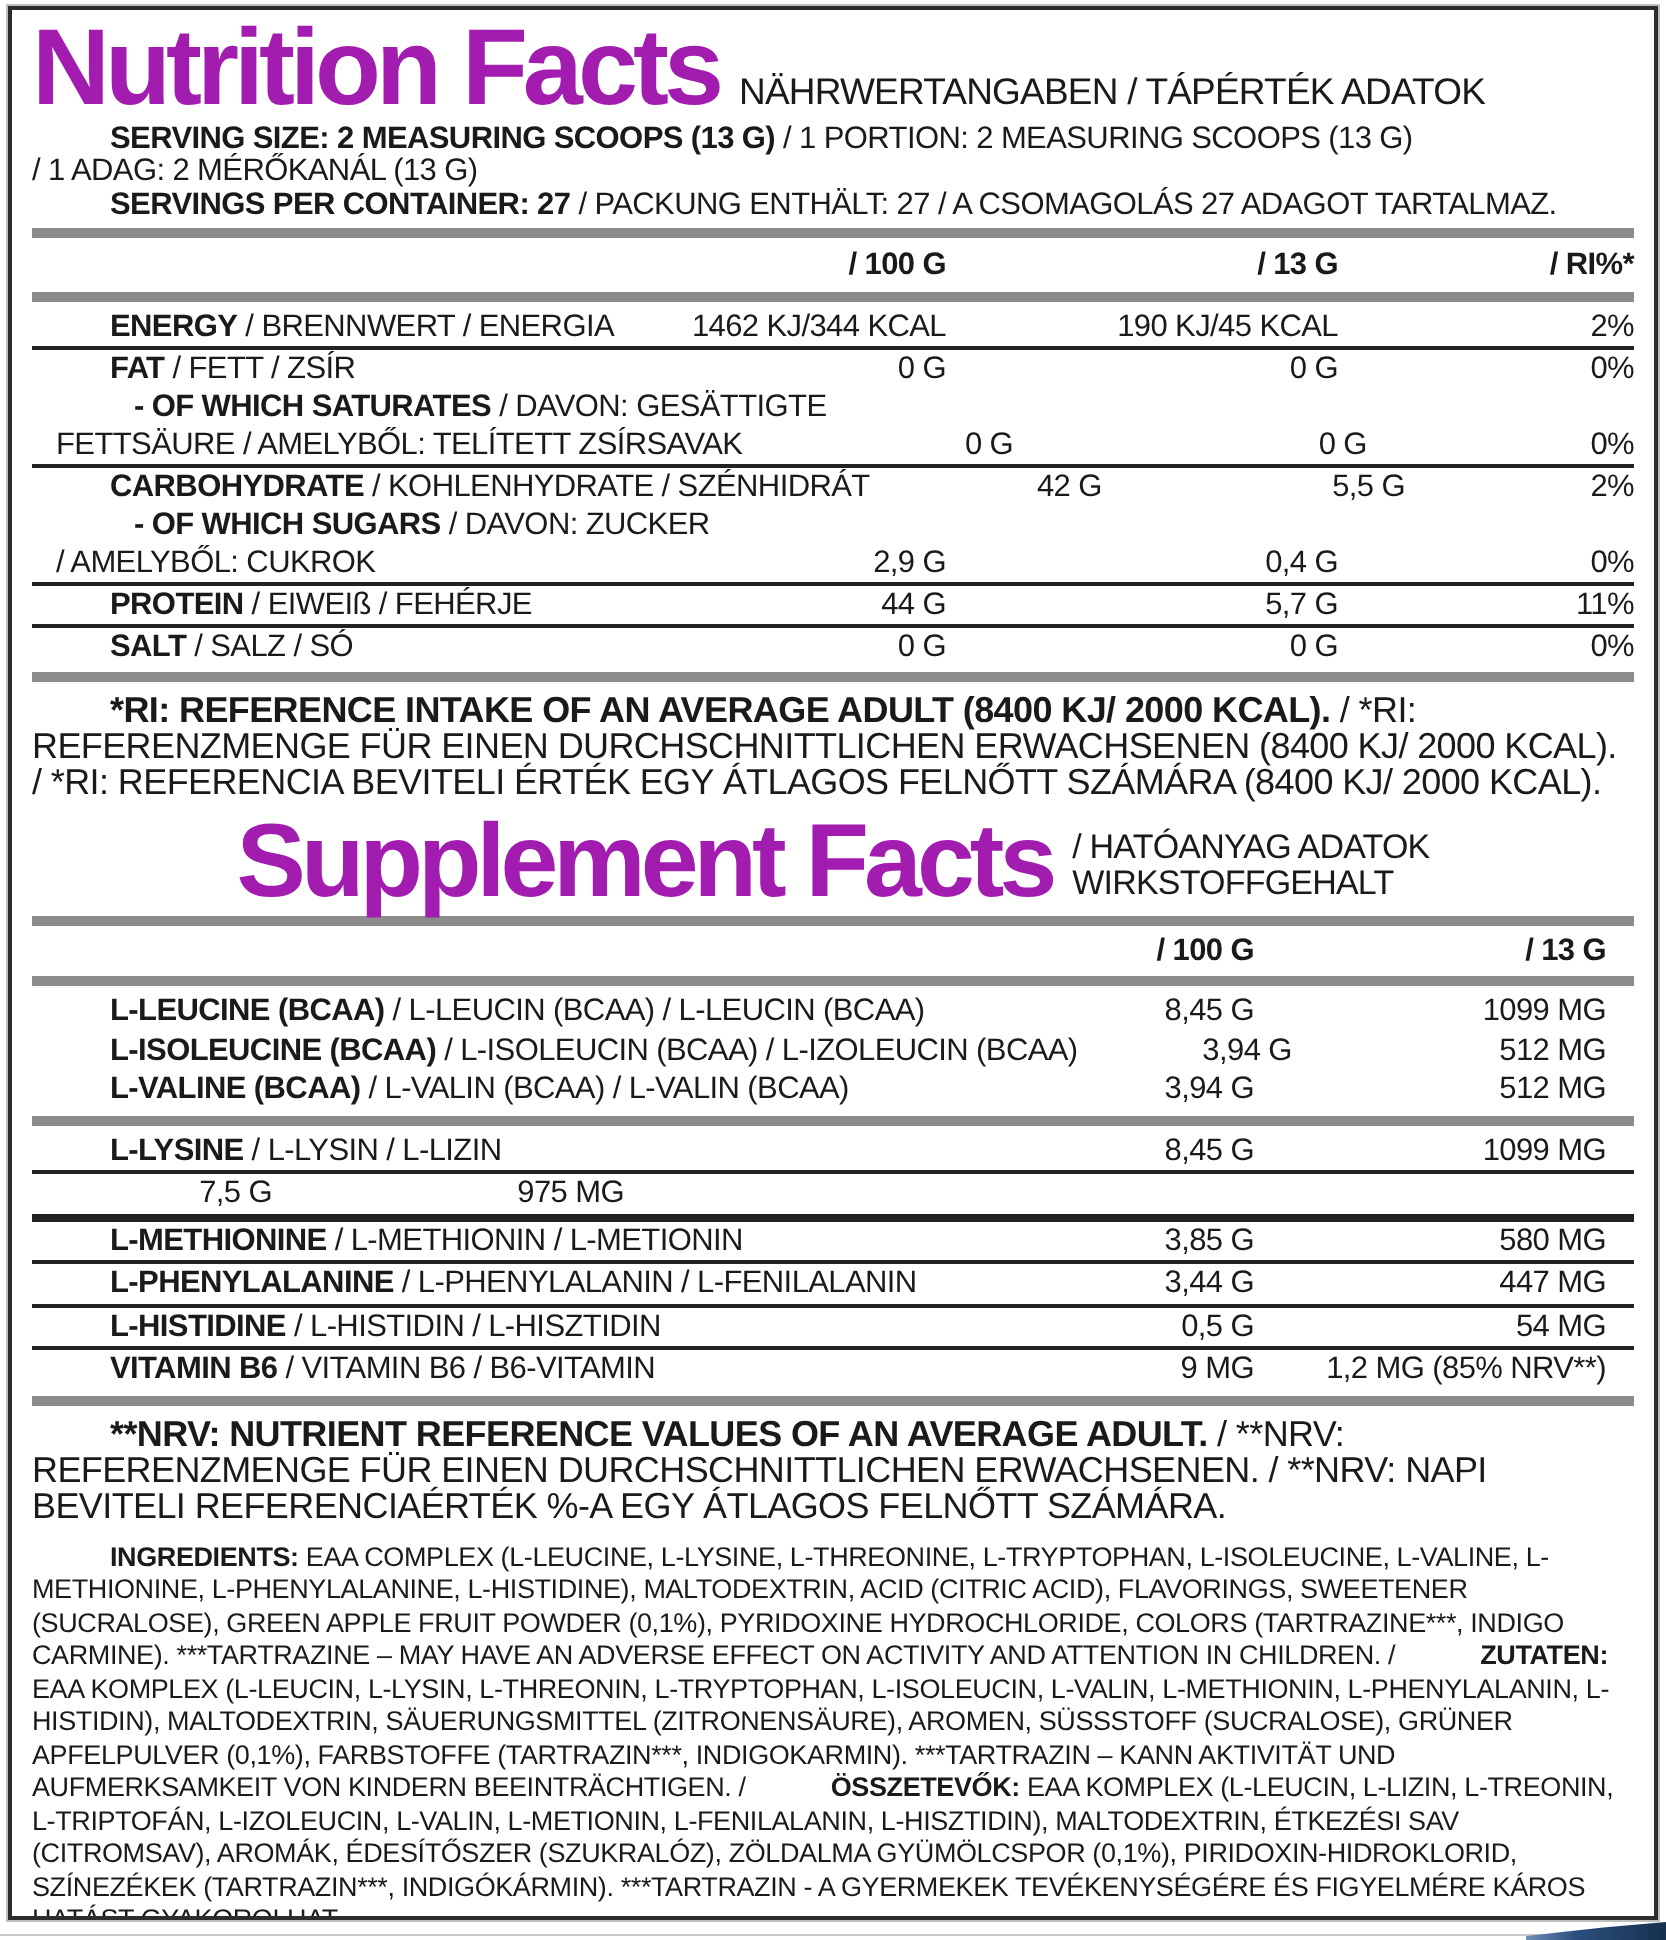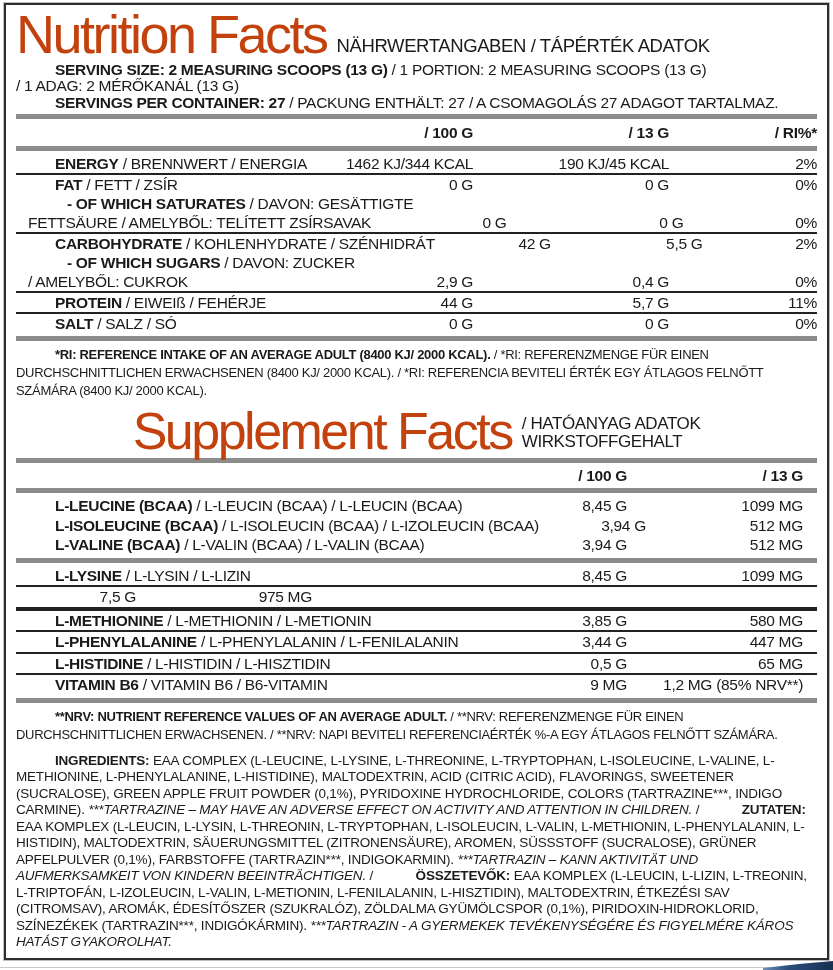--- a/index.html
+++ b/index.html
@@ -8,22 +8,22 @@
     font-family:"Liberation Sans","DejaVu Sans",sans-serif;color:#1a1a1a;
     -webkit-font-smoothing:antialiased;overflow:hidden;
   }
   .label{
     position:absolute;left:4px;top:3px;right:4px;bottom:10px;
     border:2px solid #2d2d2d;outline:1px solid #bdbdbd;background:#fff;
     padding:4px 10px 4px 10px;overflow:hidden;box-sizing:border-box;
   }
   .title-row{display:flex;align-items:flex-end;gap:10px;}
   .big-title{
-    font-size:54px;font-weight:normal;letter-spacing:-2.5px;line-height:0.88;
-    margin:2px 0 0 0;white-space:nowrap;color:#c2410c;
+    font-size:54px;font-weight:bold;letter-spacing:-2.5px;line-height:0.88;
+    margin:2px 0 0 0;white-space:nowrap;color:#a21caf;
   }
   .big-title.sup{font-size:52px;}
   .title-side{font-size:18.5px;font-weight:normal;letter-spacing:-0.4px;padding-bottom:2px;white-space:nowrap;}
   .title-side.two-line{font-size:17px;line-height:18px;padding-bottom:4px;}
   .serving{margin-top:3px;font-size:15.5px;line-height:16.5px;letter-spacing:-0.3px;}
   .serving p{margin:0;white-space:nowrap;}
   .bar{height:5px;background:#8c8c8c;margin:3px 0;}
   .thin{border-top:2px solid #222;}
   .thead,.trow{display:flex;align-items:baseline;font-size:15.5px;letter-spacing:-0.3px;line-height:19px;}
   .thead{font-weight:bold;line-height:21px;}
@@ -32,22 +32,22 @@
   .tcell{text-align:right;white-space:nowrap;}
   
   .nutri .c100{width:150px;}
   .nutri .c13{width:196px;}
   .nutri .cri{width:148px;}
   
   .supp .thead,.supp .trow{padding-right:14px;line-height:19.5px;}
   .supp .c100{width:120px;}
   .supp .c13{width:176px;}
   .b{font-weight:bold;margin-left:39px;}
-  .i{font-style:italic;}
-  .footnote{font-size:13px;line-height:18px;letter-spacing:-0.3px;margin:5px 0 7px 0;}
+  .i{}
+  .footnote{font-size:18px;line-height:18px;letter-spacing:-0.3px;margin:5px 0 7px 0;}
   .ingredients{font-size:13.5px;line-height:16.5px;letter-spacing:-0.2px;margin-top:9px;}
   .sup-title-row{margin-top:4px;justify-content:center;}
   .navy-swoosh{
     position:absolute;right:0;bottom:0;width:70px;height:9px;
     background:linear-gradient(90deg,#6d8fb8 0%,#2c4f7e 35%,#16304f 100%);
     clip-path:polygon(0 78%,55% 30%,100% 0,100% 100%,0 100%);
   }
   .bottom-line{position:absolute;left:0;right:60px;bottom:2px;height:1px;background:#c9c9c9;}
 </style>
 </head>
@@ -193,21 +193,21 @@
         <div class="thin"></div>
         <div class="trow">
           <div class="tname"><span class="b">L-PHENYLALANINE</span><span> / L-PHENYLALANIN / L-FENILALANIN</span></div>
           <div class="tcell c100">3,44 G</div>
           <div class="tcell c13">447 MG</div>
         </div>
         <div class="thin"></div>
         <div class="trow">
           <div class="tname"><span class="b">L-HISTIDINE</span><span> / L-HISTIDIN / L-HISZTIDIN</span></div>
           <div class="tcell c100">0,5 G</div>
-          <div class="tcell c13">65 MG</div>
+          <div class="tcell c13">54 MG</div>
         </div>
         <div class="thin"></div>
         <div class="trow">
           <div class="tname"><span class="b">VITAMIN B6</span><span> / VITAMIN B6 / B6-VITAMIN</span></div>
           <div class="tcell c100">9 MG</div>
           <div class="tcell c13">1,2 MG (85% NRV**)</div>
         </div>
       </div>
     <div class="bar"></div>
   </div>

